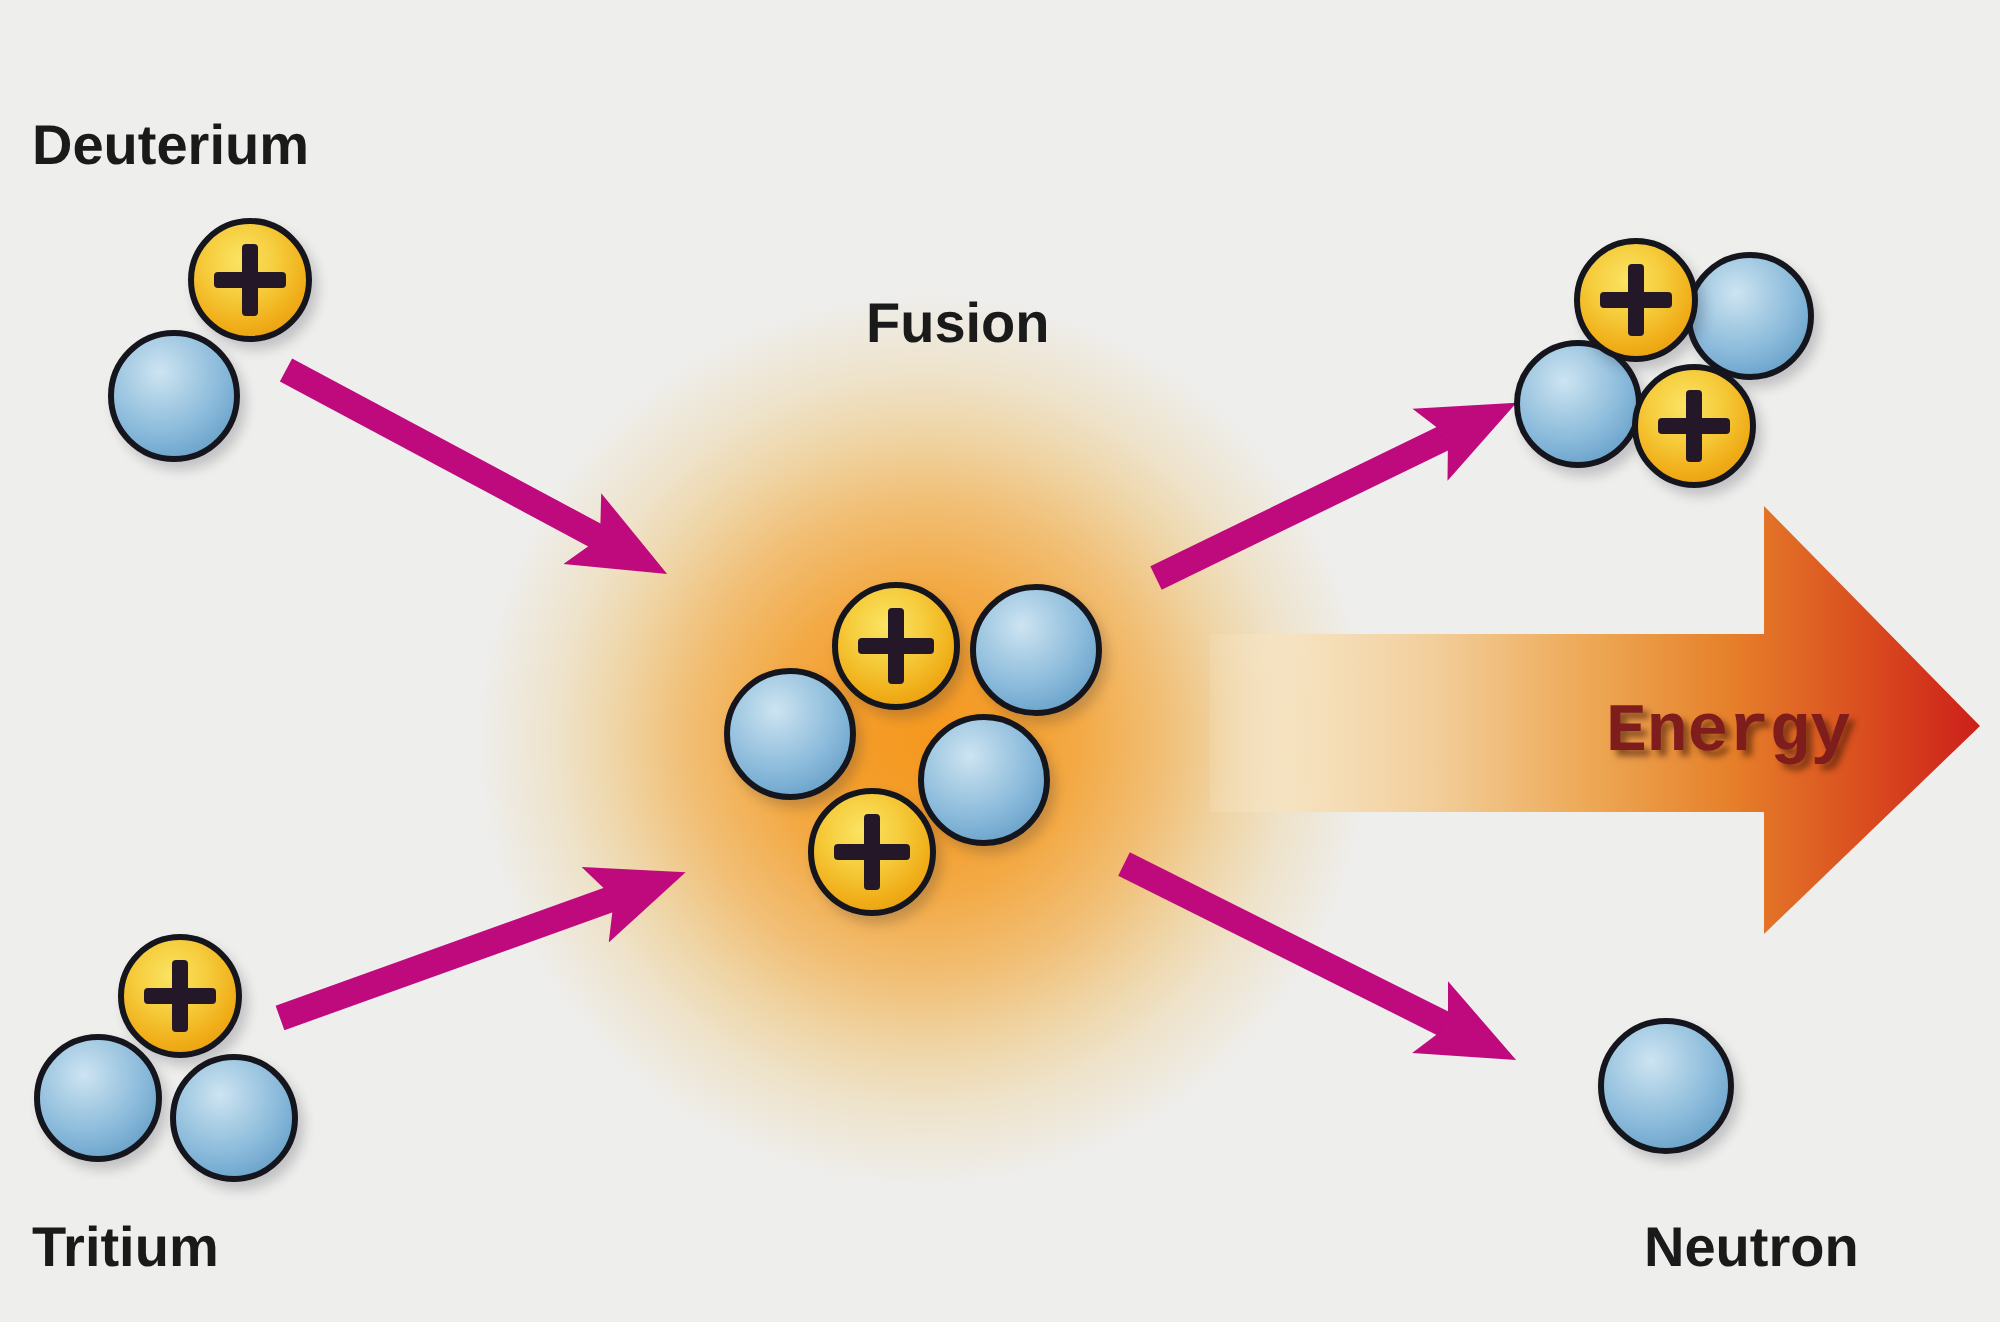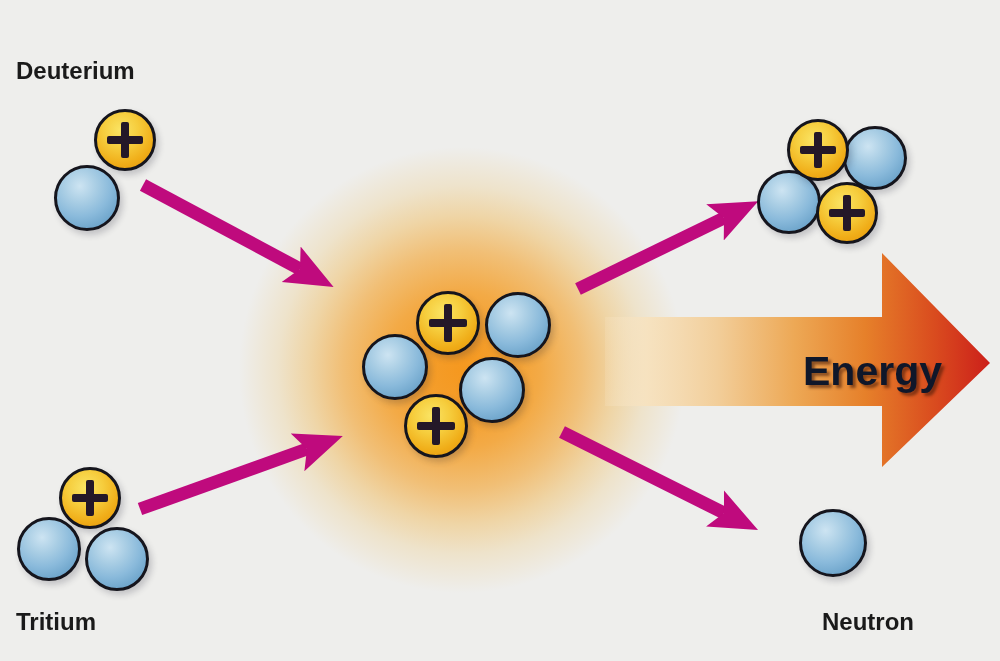--- a/index.html
+++ b/index.html
@@ -34,26 +34,26 @@
   .proton-ball{
     background:radial-gradient(circle at 42% 32%,
       #fae464 0%, #f6cd3d 35%, #f0ad18 68%, #e2910a 100%);
   }
   .plus-h,.plus-v{position:absolute;background:#241828;border-radius:2px;}
   .plus-h{left:17%;top:43%;width:66%;height:14%;}
   .plus-v{left:43%;top:17%;width:14%;height:66%;}
   
   .lbl{
     position:absolute;color:var(--label-text);font-weight:bold;
-    font-size:24px;letter-spacing:0;white-space:nowrap;
+    font-size:28px;letter-spacing:0;white-space:nowrap;
   }
   .lbl-fusion{font-size:28px;}
   .lbl-energy{
-    position:absolute;color:#0f172a;font-weight:bold;font-size:41px;
-    text-shadow:3px 3px 3px rgba(70,25,8,0.6);white-space:nowrap;
+    position:absolute;color:#7f1d1d;font-weight:bold;font-size:34px;
+    text-shadow:3px 3px 3px rgba(70,25,8,0.6);white-space:nowrap;font-family:Liberation Mono, monospace;
   }
 </style>
 </head>
 <body>
 
 <div class="stage">
 
   <div class="glow"></div>
 
   <svg class="arrows" width="1000" height="661" viewBox="0 0 1000 661">
@@ -120,17 +120,18 @@
     </div>
     <div class="ball proton-ball" style="left:816px;top:182px;width:62px;height:62px;">
       <div class="plus-h"></div>
       <div class="plus-v"></div>
     </div>
   </div>
 
   <div class="ball neutron-ball" style="left:799px;top:509px;width:68px;height:68px;"></div>
 
   <div class="lbl" style="left:16px;top:57px;">Deuterium</div>
+  <div class="lbl lbl-fusion" style="left:433px;top:146px;">Fusion</div>
   <div class="lbl" style="left:16px;top:608px;">Tritium</div>
   <div class="lbl" style="left:822px;top:608px;">Neutron</div>
   <div class="lbl-energy" style="left:803px;top:348px;">Energy</div>
 
 </div>
 
 </body></html>

